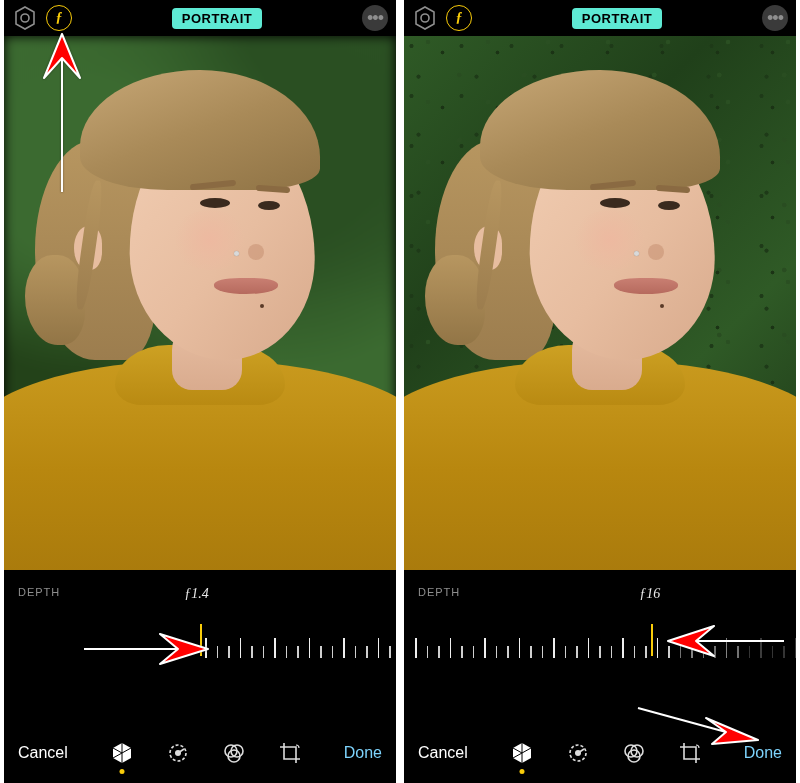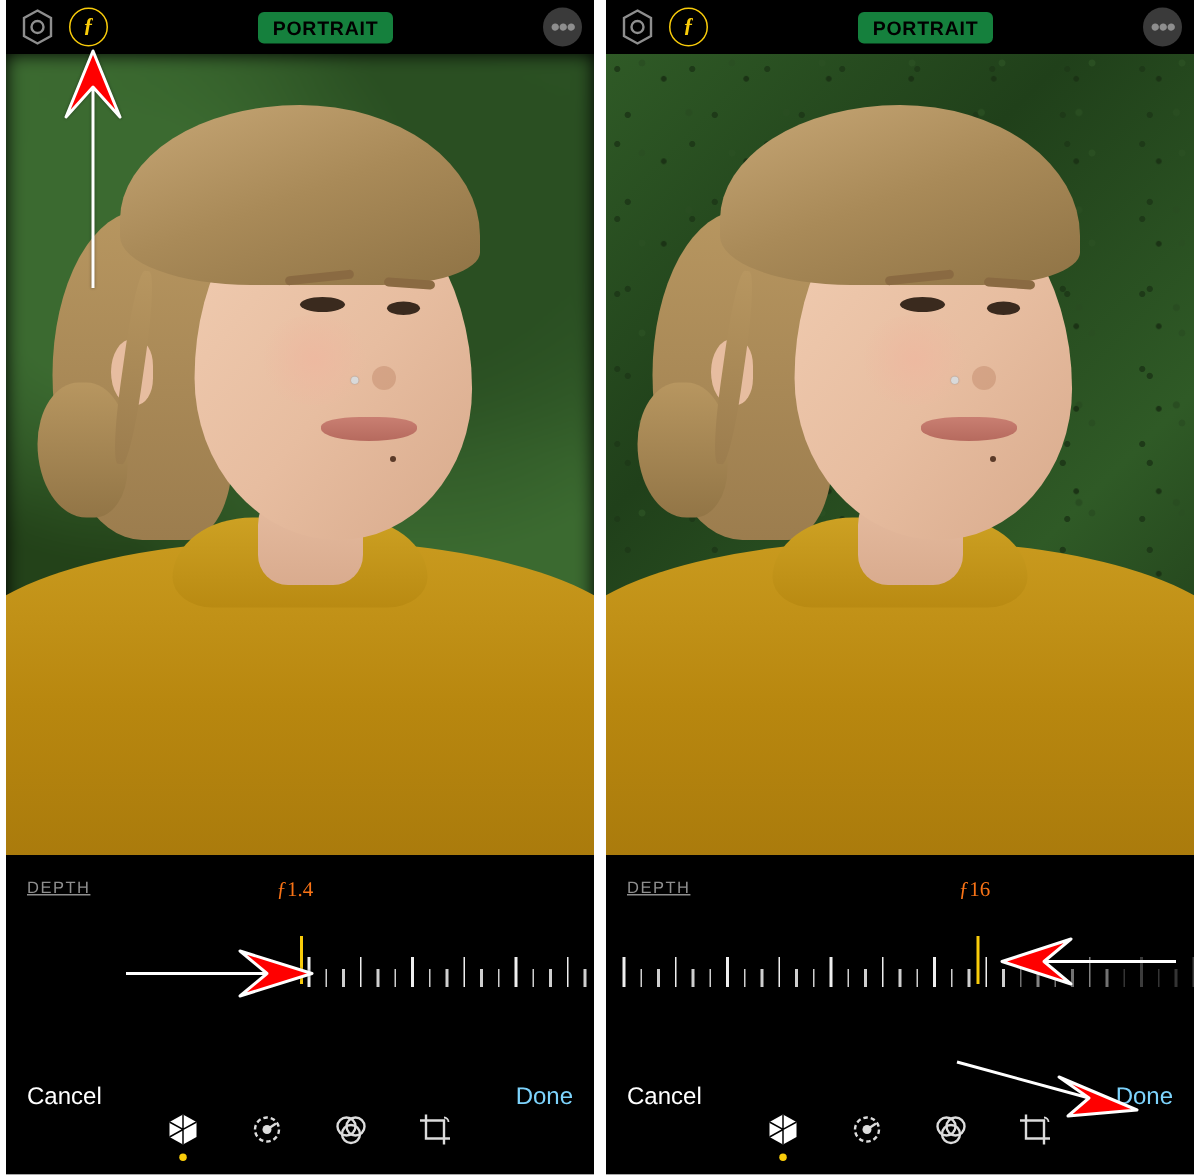--- a/index.html
+++ b/index.html
@@ -5,21 +5,21 @@
   html,body{margin:0;padding:0;background:#fff;font-family:-apple-system,Helvetica,Arial,sans-serif;}
   .stage{width:800px;height:783px;position:relative;display:flex;gap:8px;justify-content:center;align-items:flex-start;}
   .phone{width:392px;height:783px;background:#000;position:relative;overflow:hidden;}
   
   .topbar{position:absolute;top:0;left:0;right:0;height:36px;display:flex;align-items:center;justify-content:space-between;padding:0 8px;box-sizing:border-box;z-index:5;}
   .topbar .left,.topbar .right{display:flex;align-items:center;gap:8px;}
   .circ-btn{width:26px;height:26px;border-radius:50%;display:flex;align-items:center;justify-content:center;}
   .circ-btn.grey{background:#3a3a3a;}
   .hex-icon svg{display:block;}
   .f-btn{width:26px;height:26px;border-radius:50%;border:1.5px solid #f9cc0a;display:flex;align-items:center;justify-content:center;color:#f9cc0a;font-style:italic;font-family:Georgia,serif;font-size:14px;font-weight:600;box-sizing:border-box;}
-  .mode-pill{background:#15803d;color:#000;font-weight:700;font-size:13px;letter-spacing:0.5px;padding:3px 10px;border-radius:4px;}
+  .mode-pill{background:#5eead4;color:#000;font-weight:700;font-size:13px;letter-spacing:0.5px;padding:3px 10px;border-radius:4px;}
   .more-dots{color:#8e8e8e;font-size:18px;letter-spacing:-1px;}
   
   .photo{position:absolute;top:36px;left:0;right:0;height:534px;overflow:hidden;}
   .bg{position:absolute;inset:0;}
   .bg-sharp{background:
      radial-gradient(circle at 15% 20%,#1e3a18 3%,transparent 4%),
      radial-gradient(circle at 40% 10%,#2a4f22 3%,transparent 4%),
      radial-gradient(circle at 70% 30%,#1b3315 3%,transparent 4%),
      radial-gradient(circle at 85% 60%,#294d21 3%,transparent 4%),
      radial-gradient(circle at 25% 70%,#1e3a18 3%,transparent 4%),
@@ -47,31 +47,31 @@
   .brow2{position:absolute;bottom:378px;left:50%;transform:translateX(56px) rotate(4deg);width:34px;height:6px;background:#8a6a42;border-radius:4px;}
   .eye1{position:absolute;bottom:362px;left:50%;transform:translateX(0px);width:30px;height:10px;background:#3a2a1e;border-radius:50%;}
   .eye2{position:absolute;bottom:360px;left:50%;transform:translateX(58px);width:22px;height:9px;background:#3a2a1e;border-radius:50%;}
   .nose{position:absolute;bottom:310px;left:50%;transform:translateX(48px);width:16px;height:16px;background:rgba(180,120,90,.35);border-radius:50%;}
   .nosering{position:absolute;bottom:314px;left:50%;transform:translateX(34px);width:5px;height:5px;background:#d9d9d9;border-radius:50%;box-shadow:0 0 1px #888;}
   .lips{position:absolute;bottom:276px;left:50%;transform:translateX(14px);width:64px;height:16px;background:linear-gradient(180deg,#c97f72,#b66a5e);border-radius:40% 40% 50% 50%;}
   .mole{position:absolute;bottom:262px;left:50%;transform:translateX(60px);width:4px;height:4px;background:#5a3a28;border-radius:50%;}
   .cheek{position:absolute;bottom:300px;left:50%;transform:translateX(-30px);width:80px;height:60px;background:radial-gradient(circle,#edb9a0 0%,transparent 70%);border-radius:50%;}
   
   .depth-panel{position:absolute;top:576px;left:0;right:0;padding:10px 14px 0;color:#8e8e8e;font-size:11px;letter-spacing:1px;}
-  .depth-label{flex:0 0 auto;text-decoration:underline;}
-  .f-value{color:#f97316;font-size:14px;font-family:Georgia,serif;letter-spacing:0;position:absolute;}
+  .depth-label{flex:0 0 auto;}
+  .f-value{color:#e5e5e5;font-size:14px;font-style:italic;font-family:Georgia,serif;letter-spacing:0;position:absolute;}
   .ruler{position:absolute;top:624px;left:0;right:0;height:40px;}
   .ticks{position:absolute;top:8px;left:0;right:0;height:26px;display:flex;align-items:flex-end;overflow:hidden;}
   .tick{width:1.5px;background:#cfcfcf;margin:0 5px;height:12px;flex:0 0 auto;}
   .tick.major{height:20px;background:#efefef;}
   .tick.faded{opacity:.25;}
   .tick.dim{opacity:.55;}
   .indicator{position:absolute;width:2px;height:32px;background:#f9cc0a;top:0;}
   
-  .bottombar{position:absolute;bottom:0;left:0;right:0;height:60px;display:flex;justify-content:space-between;padding:0 14px;box-sizing:border-box;background:#000;}
+  .bottombar{position:absolute;bottom:0;left:0;right:0;height:60px;display:flex;align-items:center;justify-content:space-between;padding:0 14px;box-sizing:border-box;background:#000;}
   .txt-btn{color:#fff;font-size:16px;}
   .txt-btn.done{color:#7dd3fc;}
   .tools{display:flex;align-items:center;gap:30px;}
   .tool{width:26px;height:26px;display:flex;align-items:center;justify-content:center;color:#dcdcdc;position:relative;}
   .tool.active::after{content:"";position:absolute;bottom:-8px;left:50%;transform:translateX(-50%);width:5px;height:5px;background:#f9cc0a;border-radius:50%;}
   
   .arrow{position:absolute;z-index:20;}
   .arrow svg{display:block;filter:drop-shadow(0 0 1px rgba(0,0,0,.4));}
 </style>
 </head>

